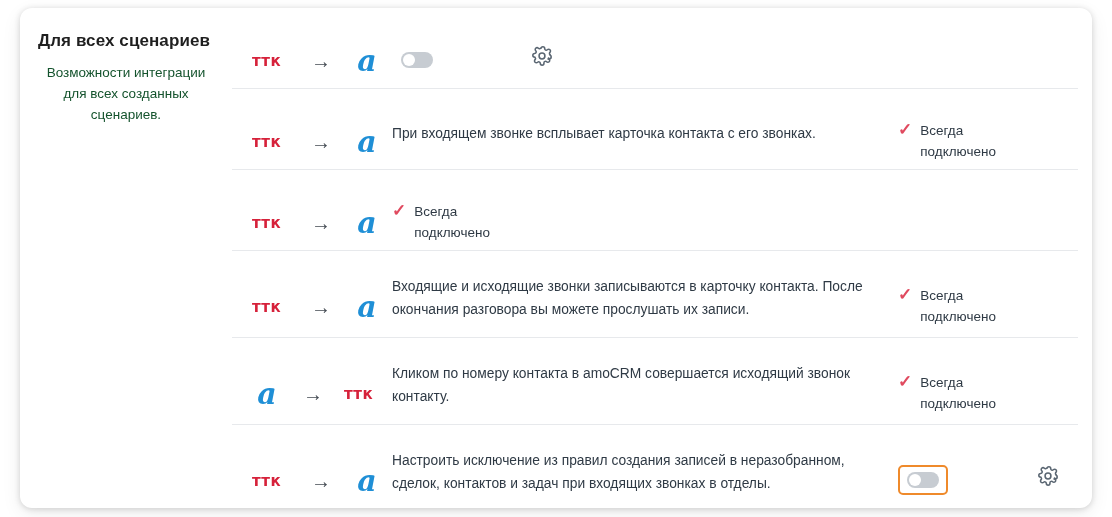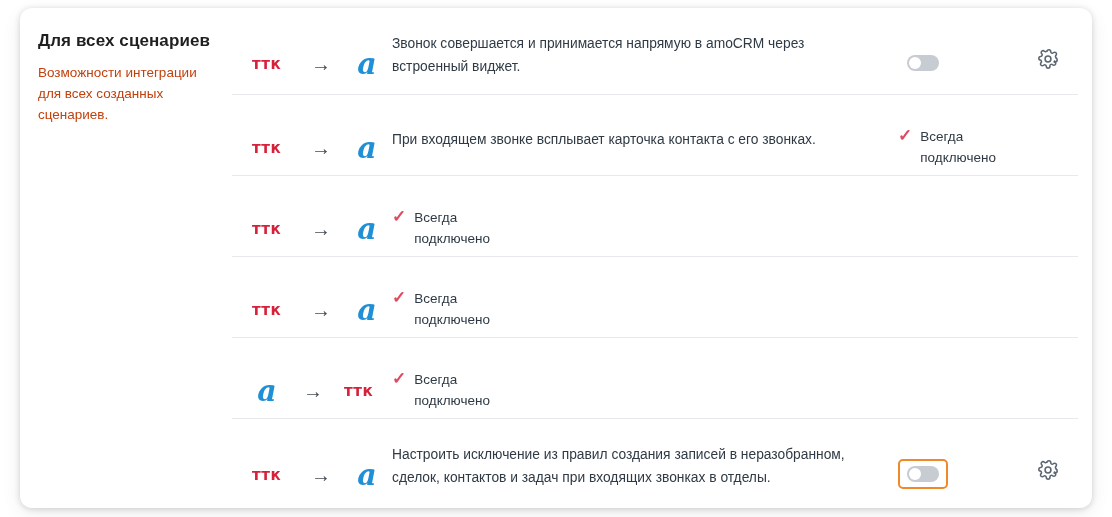--- a/index.html
+++ b/index.html
@@ -30,21 +30,22 @@
     font-size:17px;
     font-weight:bold;
     color:#1f1f1f;
     line-height:22px;
     margin:0 0 10px 0;
     letter-spacing:.1px;
   }
   .side-desc{
     font-size:13.5px;
     line-height:21px;
-    color:#c2410c;
+    color:#14532d;
+    text-align:center;
   }
   .rows{
     flex:1 1 auto;
     padding:0 14px 0 0;
     box-sizing:border-box;
   }
   .row{
     display:flex;
     align-items:center;
     min-height:81px;
@@ -167,21 +168,20 @@
     <div class="side-desc">Возможности интеграции для всех созданных сценариев.</div>
   </div>
 
   <div class="rows" id="rows">
       <div class="row">
         <div class="flow">
           <span class="logo-ttk">ттк</span>
           <span class="arrow">→</span>
           <span class="logo-amo">a</span>
         </div>
-        <div class="desc">Звонок совершается и принимается напрямую в amoCRM через встроенный виджет.</div>
         <div class="toggle-cell">
           <span class="toggle-wrap">
             <span class="toggle">
               <span class="knob"></span>
             </span>
           </span>
         </div>
         <div class="gear-cell">
           <span class="gear"><svg width="22" height="22" viewBox="0 0 24 24" fill="none" stroke="currentColor" stroke-width="1.7">
               <circle cx="12" cy="12" r="3.2"></circle>
@@ -213,32 +213,34 @@
           <span class="status-text">Всегда подключено</span>
         </div>
         <div class="spacer"></div>
       </div>
       <div class="row">
         <div class="flow">
           <span class="logo-ttk">ттк</span>
           <span class="arrow">→</span>
           <span class="logo-amo">a</span>
         </div>
-        <div class="status">
-          <span class="check">✓</span>
-          <span class="status-text">Всегда подключено</span>
-        </div>
-        <div class="spacer"></div>
-      </div>
-      <div class="row">
-        <div class="flow">
-          <span class="logo-amo">a</span>
-          <span class="arrow">→</span>
-          <span class="logo-ttk">ттк</span>
-        </div>
+        <div class="desc">Входящие и исходящие звонки записываются в карточку контакта. После окончания разговора вы можете прослушать их записи.</div>
+        <div class="status">
+          <span class="check">✓</span>
+          <span class="status-text">Всегда подключено</span>
+        </div>
+        <div class="spacer"></div>
+      </div>
+      <div class="row">
+        <div class="flow">
+          <span class="logo-amo">a</span>
+          <span class="arrow">→</span>
+          <span class="logo-ttk">ттк</span>
+        </div>
+        <div class="desc">Кликом по номеру контакта в amoCRM совершается исходящий звонок контакту.</div>
         <div class="status">
           <span class="check">✓</span>
           <span class="status-text">Всегда подключено</span>
         </div>
         <div class="spacer"></div>
       </div>
       <div class="row">
         <div class="flow">
           <span class="logo-ttk">ттк</span>
           <span class="arrow">→</span>

